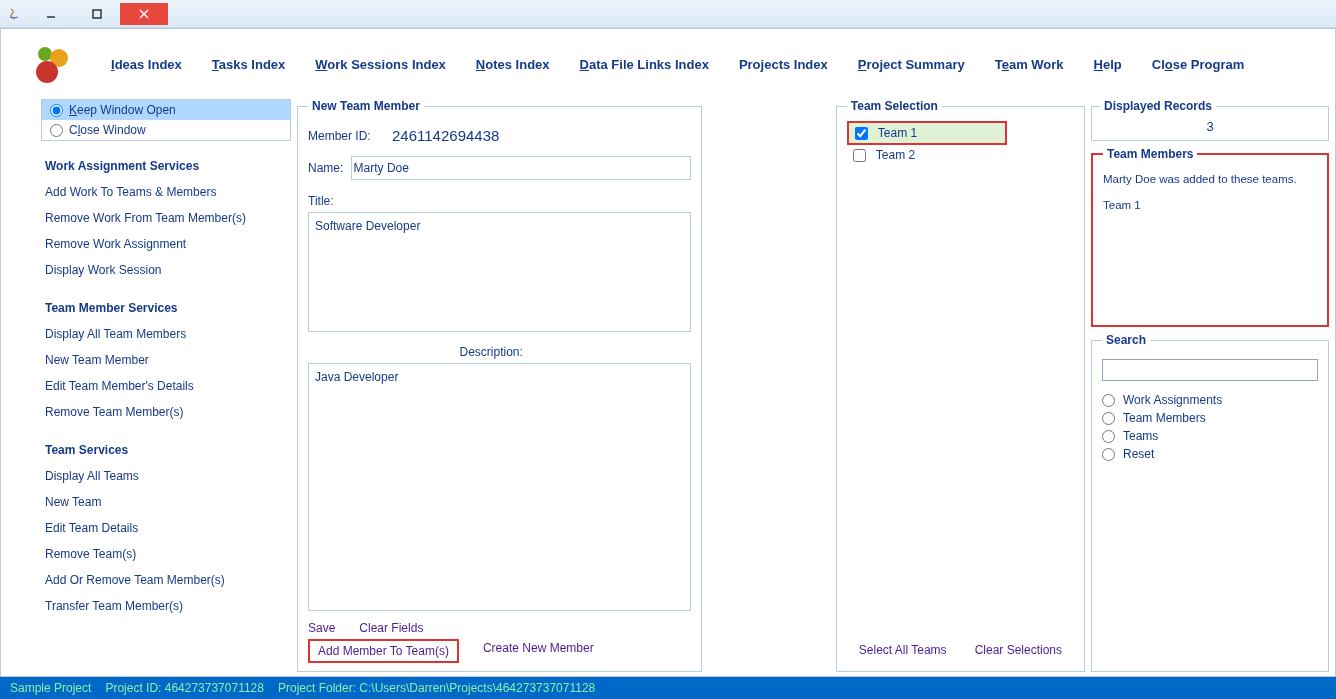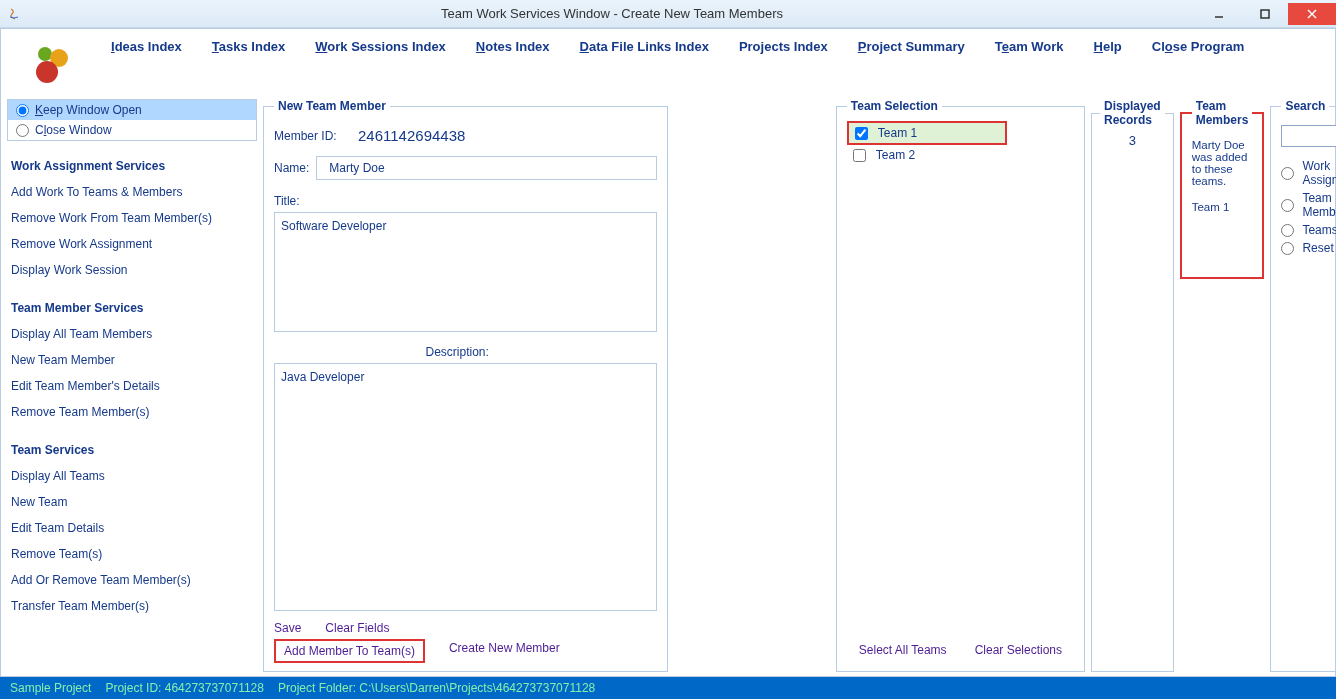--- a/index.html
+++ b/index.html
@@ -10,28 +10,28 @@
 .title-icon { width: 16px; height: 16px; margin-right: 6px; display: flex; align-items: center; justify-content: center; }
 .title-text { flex: 1; text-align: center; color: #333; font-size: 13px; }
 .win-btn { width: 46px; height: 22px; display: flex; align-items: center; justify-content: center; color: #333; font-size: 14px; }
 .win-btn.close { background: #e8493e; color: #fff; width: 48px; height: 22px; }
 .win-btn.close svg { stroke: #fff; }
 
 
 .content-frame { flex: 1; display: flex; flex-direction: column; background: #fff; border: 1px solid #b8cce4; margin: 0; }
 
 
-.toolbar { display: flex; align-items: flex-start; padding: 10px 20px 10px 20px; gap: 0; background: #fff; }
+.toolbar { display: flex; align-items: center; padding: 10px 20px 10px 20px; gap: 0; background: #fff; }
 .logo { width: 60px; height: 50px; display: flex; align-items: center; justify-content: center; margin-right: 30px; }
 .menu-links { display: flex; gap: 30px; }
 .menu-link { color: #163a8a; font-weight: bold; cursor: pointer; font-size: 13px; }
 .menu-link .u { text-decoration: underline; }
 
 
-.main { flex: 1; display: flex; padding: 0 6px 4px 6px; gap: 6px; }
+.main { flex: 1; display: flex; padding: 0 6px 4px 6px; gap: 6px; margin-left: 34px; }
 
 
 .sidebar { width: 250px; display: flex; flex-direction: column; }
 .radio-group { border: 1px solid #b8cce4; background: #fff; }
 .radio-row { display: flex; align-items: center; padding: 3px 8px; color: #163a8a; cursor: pointer; }
 .radio-row.selected { background: #afd7ff; }
 .radio-row input { margin-right: 6px; }
 .radio-row .u { text-decoration: underline; }
 .sidebar-section-title { color: #163a8a; font-weight: bold; margin: 18px 0 6px 4px; }
 .sidebar-link { color: #163a8a; margin: 6px 0 6px 4px; cursor: pointer; display: block; }
@@ -39,41 +39,41 @@
 
 fieldset { border: 1px solid #b8cce4; padding: 8px 10px; }
 legend { color: #163a8a; font-weight: bold; padding: 0 4px; font-size: 12px; }
 
 
 .col-new-member { width: 405px; display: flex; flex-direction: column; }
 .fld-new-member { flex: 1; display: flex; flex-direction: column; }
 .form-row { display: flex; align-items: center; margin: 6px 0; }
 .form-label { width: 80px; color: #163a8a; }
 .form-value { color: #163a8a; }
-input.txt { border: 1px solid #b8cce4; padding: 4px 12px; font-family: inherit; font-size: 12px; color: #163a8a; width: 100%; }
+input.txt { border: 1px solid #b8cce4; padding: 4px 2px; font-family: inherit; font-size: 12px; color: #163a8a; width: 100%; }
 textarea.txt { border: 1px solid #b8cce4; padding: 6px; font-family: inherit; font-size: 12px; color: #163a8a; width: 100%; resize: none; }
 .title-ta { height: 120px; margin-top: 4px; }
 .desc-ta { flex: 1; margin-top: 4px; min-height: 200px; }
 .btn-row { display: flex; gap: 24px; margin-top: 8px; }
 .btn-link { color: #4c1d95; cursor: pointer; padding: 2px 0; }
 .btn-highlight { border: 2px solid #d33; padding: 3px 8px; display: inline-block; }
 
 
 .col-team-sel { flex: 1; display: flex; flex-direction: column; align-items: flex-end; }
 .fld-team-sel { flex: 1; display: flex; flex-direction: column; }
 .team-list { flex: 1; }
 .team-row { display: flex; align-items: center; padding: 3px 6px; margin: 0; }
 .team-row.selected { background: #e0f2d5; }
 .team-cb { width: 13px; height: 13px; margin-right: 10px; }
 .team-name { color: #163a8a; }
 .team-row-highlight { border: 2px solid #d33; display: inline-flex; padding: 3px 6px 3px 6px; width: 160px; }
 .team-btns { display: flex; gap: 28px; margin-top: 8px; padding: 4px 12px; }
 
 
-.col-right { width: 238px; display: flex; flex-direction: row; gap: 6px; }
+.col-right { width: 238px; display: flex; flex-direction: column; gap: 6px; }
 .fld-displayed { padding: 4px 8px 6px 8px; }
 .disp-count { text-align: center; color: #163a8a; font-size: 13px; margin-top: 2px; }
 .fld-team-members { height: 180px; border: 2px solid #d33; }
 .tm-msg { color: #163a8a; margin: 4px 0; font-size: 11.5px; }
 .fld-status { height: 130px; }
 .fld-search { flex: 1; }
 .search-input { width: 100%; border: 1px solid #8ba6c9; height: 22px; margin: 4px 0 8px 0; }
 .search-radio { display: flex; align-items: center; margin: 4px 0; color: #163a8a; }
 .search-radio input { margin-right: 8px; }
 
@@ -84,21 +84,20 @@
 </head>
 <body>
 
 <div class="title-bar">
   <span class="title-icon">
     <svg width="14" height="14" viewBox="0 0 14 14">
         <path d="M4 2 Q8 4 5 7 Q2 10 8 12" stroke="#c73" fill="none" stroke-width="1.2"></path>
         <path d="M3 10 Q7 12 11 10" stroke="#36c" fill="none" stroke-width="1"></path>
       </svg>
   </span>
-  <div class="title-text">Team Work Services Window - Create New Team Members</div>
   <div class="win-btn">
       <svg width="12" height="12">
         <line x1="2" y1="9" x2="10" y2="9" stroke="#333" stroke-width="1.5"></line>
       </svg>
     </div>
   <div class="win-btn">
       <svg width="12" height="12">
         <rect x="2" y="2" width="8" height="8" stroke="#333" fill="none" stroke-width="1.5"></rect>
       </svg>
     </div>

